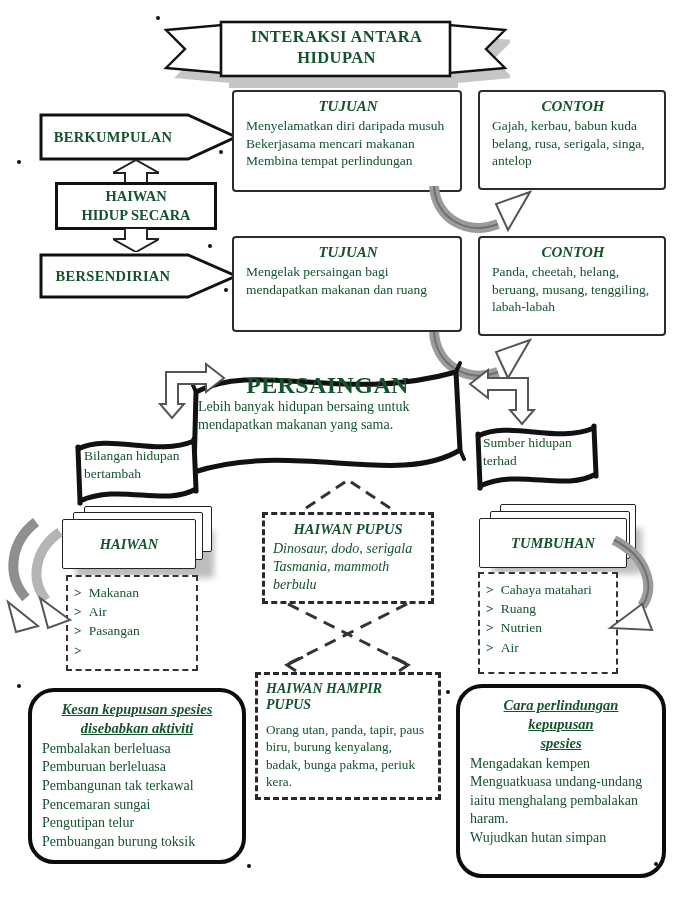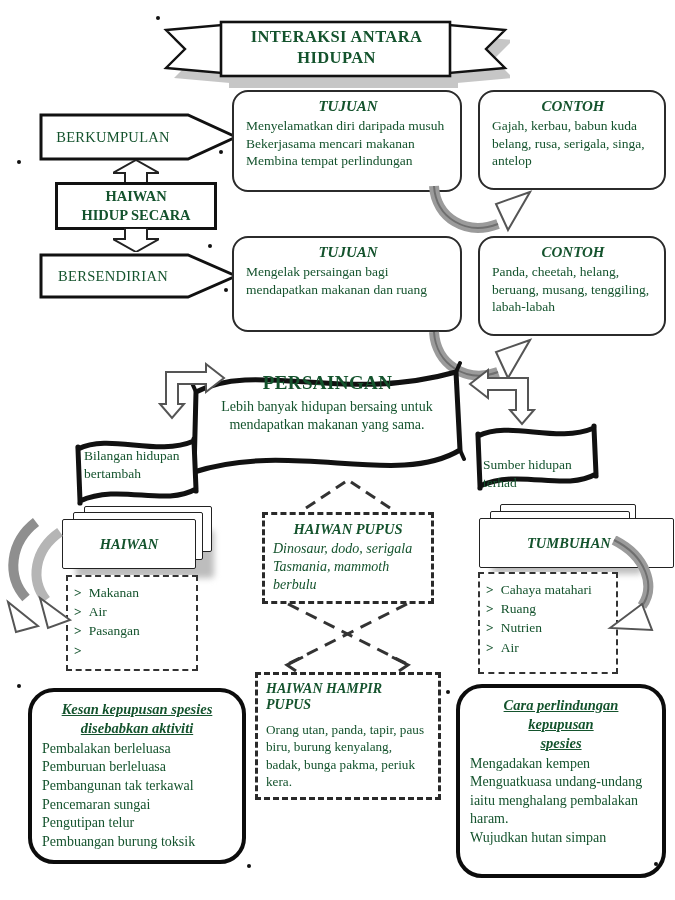--- a/index.html
+++ b/index.html
@@ -7,36 +7,36 @@
     position:relative;width:675px;height:900px;background:#ffffff;
     font-family:"Liberation Serif","DejaVu Serif",serif;color:#14532d;
     overflow:hidden;margin:0 auto;
   }
   .abs{position:absolute;}
   .ctr{text-align:center;}
   .bi{font-weight:bold;font-style:italic;}
   .u{text-decoration:underline;}
   .body-txt{font-size:13.5px;line-height:1.3;}
   .round-box{
-    background:#fff;border:2px solid #2b2b2b;border-radius:16px;
+    background:#fff;border:2px solid #2b2b2b;border-radius:4px;
     padding:6px 10px 6px 12px;box-sizing:border-box;
   }
   .dash-box{
     background:#fff;border:2px dashed #333;box-sizing:border-box;padding:6px 6px;
   }
   .dash-box-heavy{
     background:#fff;border:3px dashed #2a2a2a;box-sizing:border-box;padding:6px 8px;
   }
   .thick-round{
     background:#fff;border:4px solid #0c0c0c;border-radius:26px;
     box-sizing:border-box;padding:8px 10px;
   }
   .box-title{font-weight:bold;font-style:italic;font-size:15px;text-align:center;margin-bottom:2px;}
   .arrow-label{
-    font-weight:normal;font-size:14.5px;letter-spacing:.3px;
+    font-weight:bold;font-size:14.5px;letter-spacing:.3px;
     display:flex;align-items:center;justify-content:center;height:100%;
   }
   .card{position:absolute;background:#fff;border:1.6px solid #222;border-radius:2px;}
   .card-shadow{position:absolute;background:#bdbdbd;filter:blur(3px);border-radius:3px;}
   .li-row{display:flex;gap:7px;font-size:13.5px;line-height:1.35;margin:1px 0;}
   .li-mk{font-weight:bold;flex:0 0 auto;}
   .dot{position:absolute;width:4px;height:4px;background:#111;border-radius:50%;}
   .kesan-item,.cara-item{font-size:14px;line-height:1.33;}
   svg{display:block;}
 </style>
@@ -114,22 +114,22 @@
   <svg class="abs" style="left:420px;top:330px;" width="115" height="60" viewBox="0 0 115 60">
     <path d="M14,2 C16,34 46,54 78,42" fill="none" stroke="#9b9b9b" stroke-width="10"></path>
     <path d="M14,2 C16,34 46,54 78,42" fill="none" stroke="#6f6f6f" stroke-width="2"></path>
     <polygon points="110,10 76,22 88,48" fill="#fff" stroke="#555" stroke-width="2"></polygon>
   </svg>
 
   <svg class="abs" style="left:182px;top:350px;" width="287" height="138" viewBox="0 0 287 138">
     <path d="M14,42 C75,10 160,54 274,22 L278,100 C215,138 110,90 12,122 Z" fill="#fff" stroke="#111" stroke-width="5" stroke-linejoin="round"></path>
     <path d="M14,42 l-4,-9 M274,22 l4,-9 M12,122 l-4,9 M278,100 l4,9" stroke="#111" stroke-width="4" stroke-linecap="round"></path>
   </svg>
-  <div class="abs ctr" style="left:205px;top:372px;width:245px;font-size:19px;font-weight:bold;letter-spacing:.4px;">PERSAINGAN</div>
-  <div class="abs" style="left:198px;top:398px;width:258px;font-size:14px;line-height:1.3;text-align:center;">Lebih banyak hidupan bersaing untuk mendapatkan makanan yang sama.</div>
+  <div class="abs ctr" style="left:205px;top:372px;width:245px;font-size:24px;font-weight:bold;letter-spacing:.4px;">PERSAINGAN</div>
+  <div class="abs" style="left:198px;top:398px;width:258px;font-size:14px;line-height:1.3;">Lebih banyak hidupan bersaing untuk mendapatkan makanan yang sama.</div>
 
   <svg class="abs" style="left:158px;top:360px;" width="70" height="62" viewBox="0 0 70 62">
     <polygon points="66,18 48,4 48,12 8,12 8,44 2,44 14,58 26,44 20,44 20,24 48,24 48,32" fill="#fff" stroke="#555" stroke-width="2"></polygon>
   </svg>
 
   <svg class="abs" style="left:466px;top:366px;" width="70" height="62" viewBox="0 0 70 62">
     <g transform="translate(70,0) scale(-1,1)">
       <polygon points="66,18 48,4 48,12 8,12 8,44 2,44 14,58 26,44 20,44 20,24 48,24 48,32" fill="#fff" stroke="#555" stroke-width="2"></polygon>
     </g>
   </svg>
@@ -143,21 +143,21 @@
   </svg>
   <div class="abs" style="left:84px;top:447px;width:105px;font-size:13.5px;line-height:1.35;">Bilangan hidupan bertambah</div>
 
   <svg class="abs" style="left:468px;top:412px;" width="138" height="84" viewBox="0 0 138 84">
     <path d="M10,24 C42,8 88,32 126,16 L128,62 C96,80 52,56 12,74 Z" fill="#fff" stroke="#111" stroke-width="5" stroke-linejoin="round"></path>
     <circle cx="10" cy="22" r="2.6" fill="#111"></circle>
       <circle cx="126" cy="14" r="2.6" fill="#111"></circle>
     <circle cx="12" cy="76" r="2.6" fill="#111"></circle>
       <circle cx="128" cy="64" r="2.6" fill="#111"></circle>
   </svg>
-  <div class="abs" style="left:483px;top:456px;width:105px;font-size:13.5px;line-height:1.35;">Sumber hidupan terhad</div>
+  <div class="abs" style="left:483px;top:434px;width:105px;font-size:13.5px;line-height:1.35;">Sumber hidupan terhad</div>
 
   <div class="card-shadow" style="left:76px;top:530px;width:138px;height:48px;"></div>
   <div class="card" style="left:84px;top:506px;width:126px;height:44px;"></div>
   <div class="card" style="left:73px;top:512px;width:128px;height:46px;"></div>
   <div class="card" style="left:62px;top:519px;width:132px;height:48px;display:flex;align-items:center;justify-content:center;">
     <span class="bi" style="font-size:14.5px;">HAIWAN</span>
   </div>
 
   <div class="abs dash-box" style="left:66px;top:575px;width:132px;height:96px;">
     <div class="li-row">
@@ -195,21 +195,21 @@
   <svg class="abs" style="left:276px;top:600px;" width="143" height="72" viewBox="0 0 143 72">
     <path d="M12,4 L131,64" fill="none" stroke="#333" stroke-width="3" stroke-dasharray="12 8"></path>
     <path d="M131,4 L12,64" fill="none" stroke="#333" stroke-width="3" stroke-dasharray="12 8"></path>
     <path d="M116,57 L132,65 L123,71" fill="none" stroke="#333" stroke-width="3"></path>
     <path d="M27,57 L11,65 L20,71" fill="none" stroke="#333" stroke-width="3"></path>
   </svg>
 
   <div class="card-shadow" style="left:492px;top:528px;width:150px;height:46px;"></div>
   <div class="card" style="left:500px;top:504px;width:134px;height:44px;"></div>
   <div class="card" style="left:490px;top:511px;width:138px;height:46px;"></div>
-  <div class="card" style="left:479px;top:518px;width:146px;height:48px;display:flex;align-items:center;justify-content:flex-start;padding-left:47px;">
+  <div class="card" style="left:479px;top:518px;width:146px;height:48px;display:flex;align-items:center;justify-content:center;">
     <span class="bi" style="font-size:14.5px;">TUMBUHAN</span>
   </div>
 
   <div class="abs dash-box" style="left:478px;top:572px;width:140px;height:102px;">
     <div class="li-row">
       <span class="li-mk">&gt;</span>
       <span>Cahaya matahari</span>
     </div>
     <div class="li-row">
       <span class="li-mk">&gt;</span>

